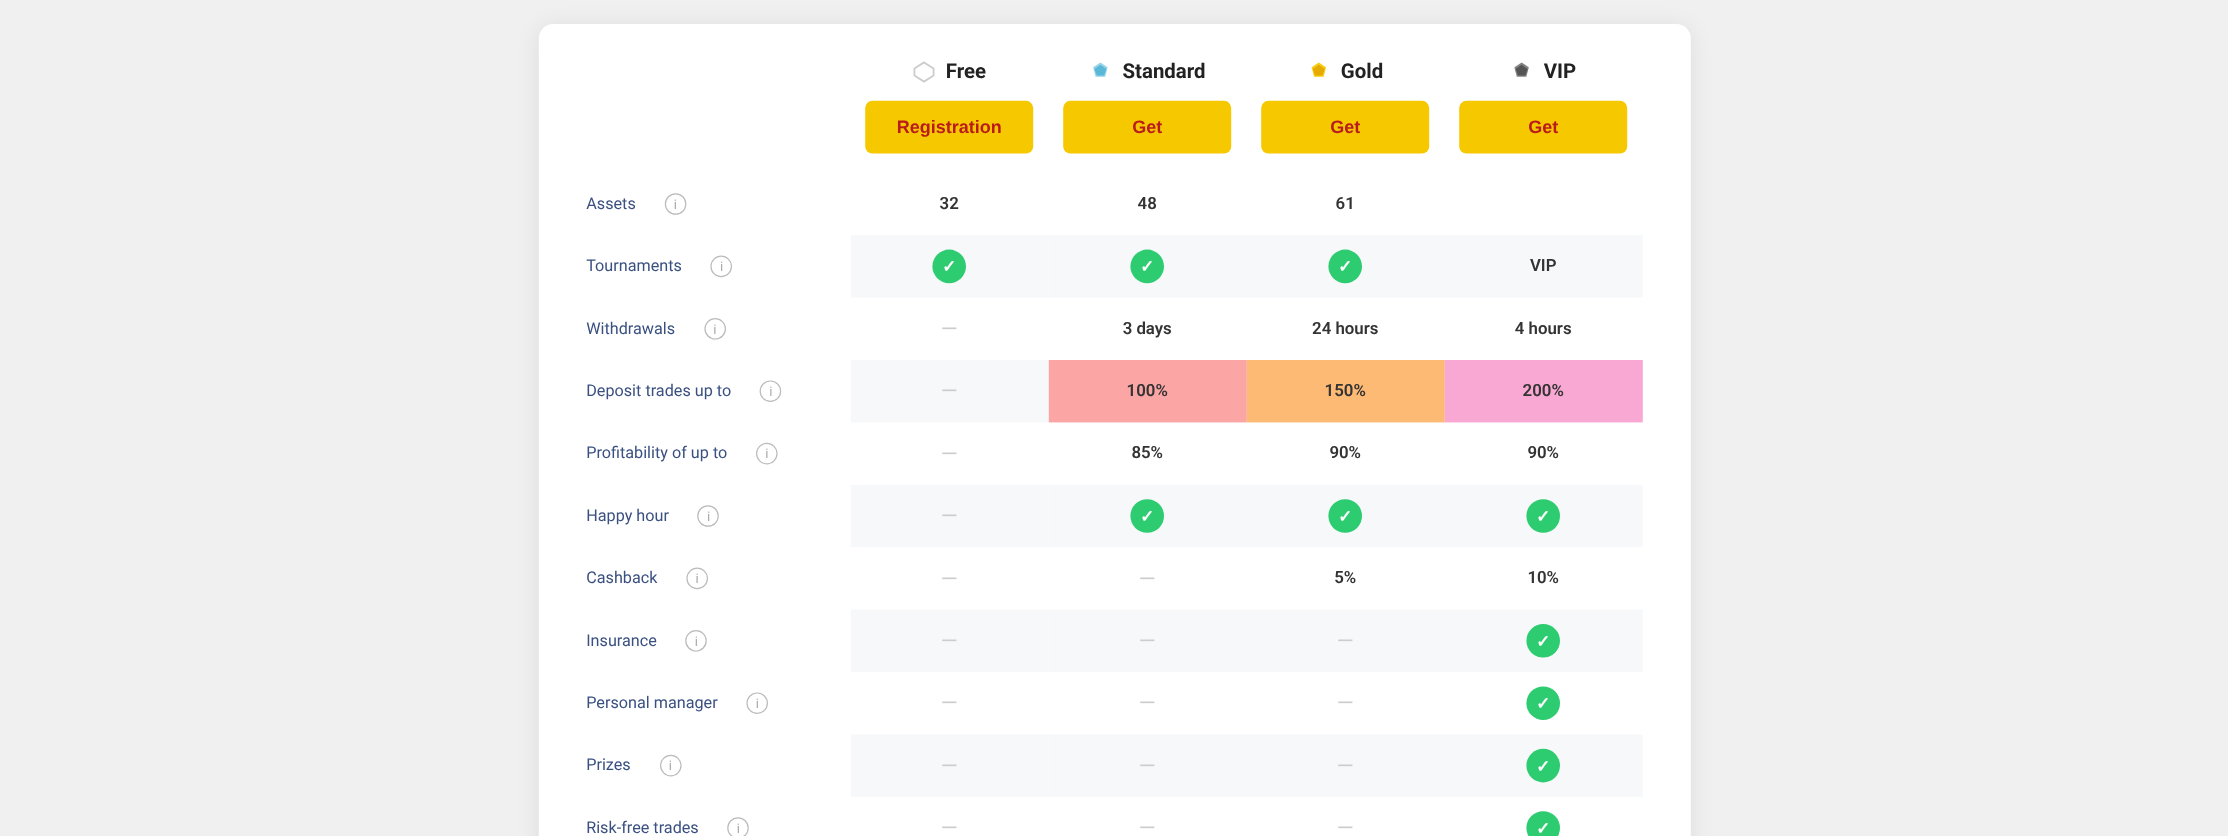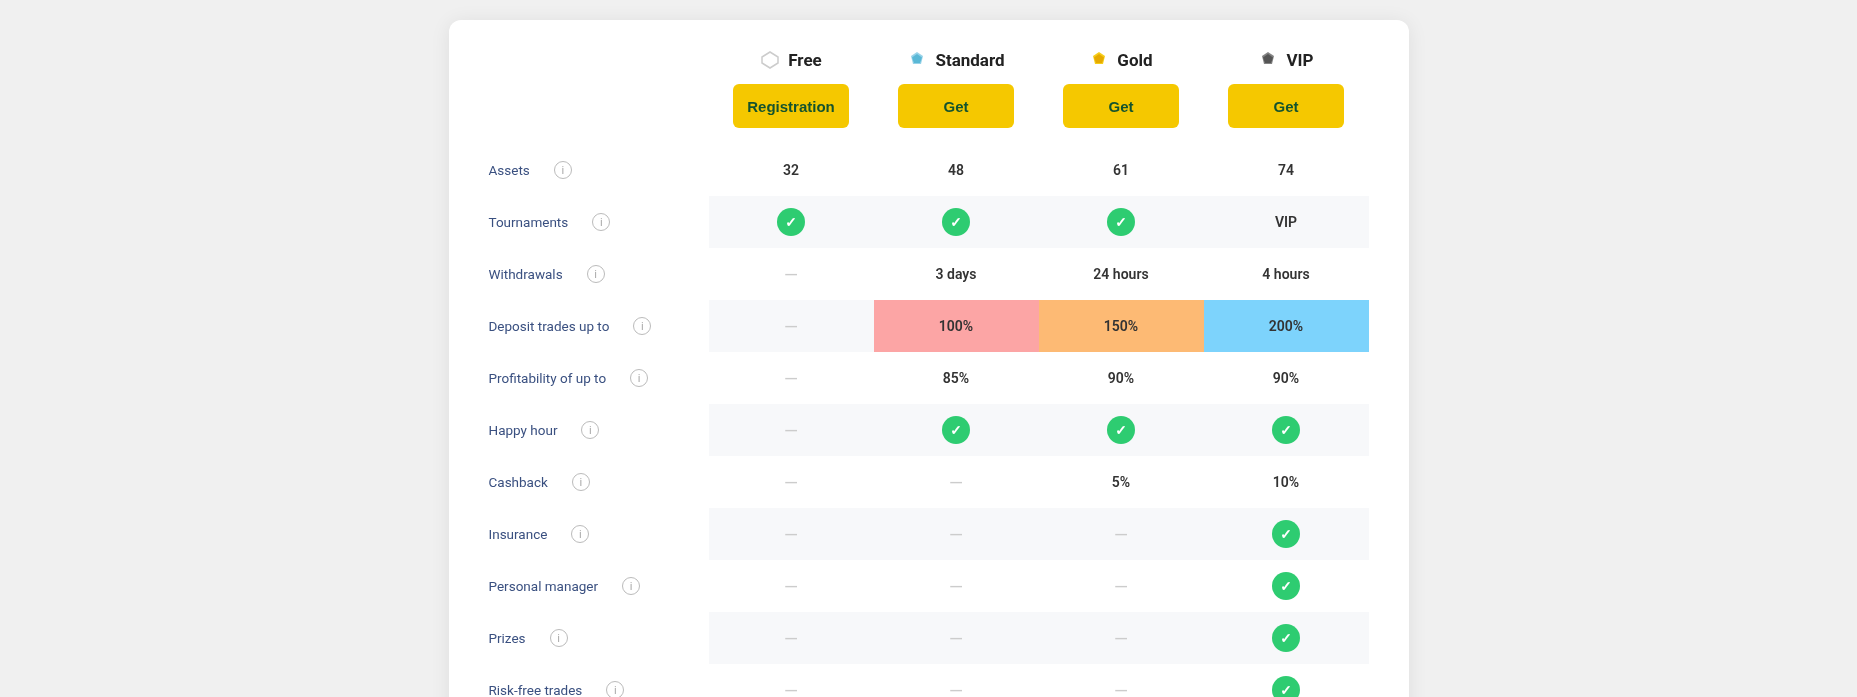--- a/index.html
+++ b/index.html
@@ -33,28 +33,28 @@
     }
     .tier-name {
       display: flex;
       align-items: flex-start;
       gap: 8px;
       font-size: 17px;
       font-weight: 700;
       color: #222;
     }
     .btn {
-      width: 116px;
+      width: 140px;
       height: 44px;
       background: #f5c800;
       border: none;
       border-radius: 6px;
       font-size: 15px;
       font-weight: 600;
-      color: #14532d;
+      color: #b91c1c;
       cursor: pointer;
       text-align: center;
     }
 
     .table-section {}
     .table-row {
       display: grid;
       grid-template-columns: 220px 1fr 1fr 1fr 1fr;
       align-items: center;
       min-height: 52px;
@@ -174,23 +174,20 @@
         </div>
         <div class="cell">
           <span>32</span>
         </div>
         <div class="cell">
           <span>48</span>
         </div>
         <div class="cell">
           <span>61</span>
         </div>
-        <div class="cell">
-          <span>74</span>
-        </div>
       </div>
       <div class="table-row">
         <div class="row-label-cell">
           <span>Tournaments</span>
           <span class="info-icon">i</span>
         </div>
         <div class="cell" style="background: rgb(247, 248, 250);">
           <div class="check-icon">✓</div>
         </div>
         <div class="cell" style="background: rgb(247, 248, 250);">
@@ -228,21 +225,21 @@
         </div>
         <div class="cell" style="background: rgb(247, 248, 250);">
           <span class="dash">—</span>
         </div>
         <div class="cell" style="background: #fca5a5;">
           <span>100%</span>
         </div>
         <div class="cell" style="background: #fdba74; align-items: center;">
           <span>150%</span>
         </div>
-        <div class="cell" style="background: #7dd3fc; align-items: center;">
+        <div class="cell" style="background: #f9a8d4; align-items: center;">
           <span>200%</span>
         </div>
       </div>
       <div class="table-row">
         <div class="row-label-cell">
           <span>Profitability of up to</span>
           <span class="info-icon">i</span>
         </div>
         <div class="cell">
           <span class="dash">—</span>

